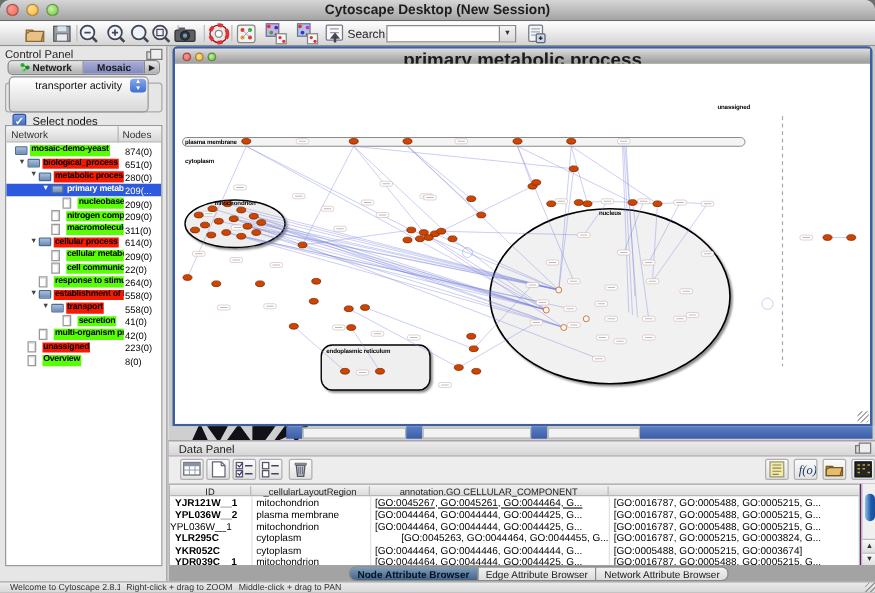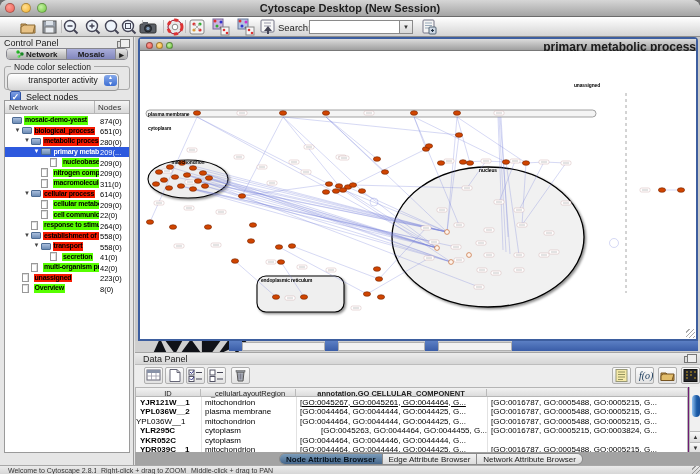--- a/index.html
+++ b/index.html
@@ -22,21 +22,21 @@
 .cp-head{position:absolute;left:4px;top:1px;font-size:9px;color:#222}
 .float-icon{position:absolute;width:8px;height:7px;border:1px solid #777;background:#ddd}
 .float-icon::after{content:"";position:absolute;left:2px;top:-3px;width:8px;height:7px;border:1px solid #777;background:#eee}
 .cp-tabs{position:absolute;left:6px;top:11px;width:122px;height:12px;display:flex;border:1px solid #85858d;border-radius:4px;overflow:hidden;font-size:8px;font-weight:bold}
 .cp-tab{display:flex;align-items:center;justify-content:center;color:#1a1a1a;border-right:1px solid #85858d}
 .tab-network{flex:1.25;background:linear-gradient(#e8e8e8,#aeaeae)}
 .tab-mosaic{flex:1;background:linear-gradient(#a9adda,#8287bd)}
 .tab-arrow{width:11px;background:linear-gradient(#e8e8e8,#aeaeae);font-size:6px;display:flex;align-items:center;justify-content:center;color:#222;border-right:none}
 .cp-group{position:absolute;left:4px;top:29px;width:126px;height:24px;border:1px solid #a9a9a9;border-radius:3px}
 .cp-group-title{position:absolute;left:6px;top:-5px;background:#e6e6e6;padding:0 3px;font-size:8.5px;color:#222}
-.dropdown{position:absolute;left:7px;top:36px;width:112px;height:18px;background:linear-gradient(#ffffff,#d8d8d8);border:1px solid #979797;border-radius:4px;font-size:8.5px;color:#111;line-height:12px;text-align:center}
+.dropdown{position:absolute;left:7px;top:24px;width:112px;height:29px;background:linear-gradient(#ffffff,#d8d8d8);border:1px solid #979797;border-radius:4px;font-size:8.5px;color:#111;line-height:12px;text-align:center}
 .dd-btn{position:absolute;right:1px;top:1px;width:13px;height:11px;border-radius:3px;background:linear-gradient(#86a9ea,#3e6fd3);color:#fff;font-size:5px;line-height:5.5px;text-align:center}
 .checkbox-row{position:absolute;left:10px;top:54px;height:12px}
 .cbox{position:absolute;left:0;top:0;width:11px;height:11px;border-radius:2px;background:linear-gradient(#7d9fe3,#3a66c4);border:1px solid #2c51a3;color:#fff;font-size:9px;line-height:10px;text-align:center;font-weight:bold}
 .cbox-label{position:absolute;left:16px;top:1px;font-size:9px;color:#111;white-space:nowrap}
 .treebox{position:absolute;left:4px;top:63px;width:126px;height:353px;background:#fff;border:1px solid #9a9a9a;overflow:hidden}
 .tree-header{position:absolute;left:0;top:0;width:100%;height:13px;background:linear-gradient(#f5f5f5,#d8d8d8);border-bottom:1px solid #b5b5b5;font-size:8px;color:#333}
 .th-net{position:absolute;left:4px;top:2px}
 .th-nodes{position:absolute;left:93px;top:2px}
 .colline{position:absolute;left:89px;top:0;width:1px;height:13px;background:#b5b5b5}
 #tree-rows{position:absolute;left:0;top:14px;width:100%}
@@ -50,21 +50,21 @@
 .chip.green{background:#57ff00}
 .chip.red{background:#f61900}
 .chip.none{background:transparent;color:#fff}
 .ncount{position:absolute;left:95px;font-size:7.5px;top:1.5px;color:#000;white-space:nowrap}
 .sel .ncount{color:#fff}
 
 .desktop{position:absolute;left:135px;top:37px;width:565px;height:428px;background:#c9c9c9}
 .frame{position:absolute;left:3px;top:0;width:560px;height:304px;border:2px solid #3d5e9f;background:#fff;border-radius:4px 4px 0 0}
 .frame-titlebar{position:absolute;left:0;top:0;width:100%;height:12px;background:linear-gradient(#dcdcdc,#9f9f9f);border-bottom:1px solid #787878}
 .flight{position:absolute;top:2.5px;width:7px;height:7px;border-radius:50%;border:0.5px solid rgba(0,0,0,.35)}
-.frame-title{position:absolute;top:1px;left:0;width:100%;text-align:right;font-size:12px;font-weight:bold;color:#1a1a1a}
+.frame-title{position:absolute;top:1px;left:0;width:100%;text-align:center;font-size:15px;font-weight:bold;color:#1a1a1a}
 .canvas{position:absolute;left:0;top:12px;width:556px;height:288px;background:#fff;overflow:hidden}
 .grip{position:absolute;right:1px;bottom:1px;width:9px;height:9px;background:repeating-linear-gradient(135deg,transparent 0,transparent 2px,#aaa 2px,#aaa 3px)}
 
 .strip{position:absolute;left:0;top:304px;width:565px;height:11px;background:#cfcfcf}
 .bluebit{position:absolute;top:0;height:10px;background:linear-gradient(#5b7fc4,#3a5da8)}
 .previewbit{position:absolute;top:1px;height:9px;background:#f2f2f2;border:1px solid #b0b0b0}
 
 .dpanel{position:absolute;left:0;top:315px;width:565px;height:100px;background:#701a75;border-top:1px solid #a5a5a5}
 .dp-head{position:absolute;left:0;top:0;width:100%;height:12px;background:linear-gradient(#ececec,#d6d6d6);border-bottom:1px solid #bdbdbd}
 .dp-title{position:absolute;left:8px;top:1px;font-size:9px;color:#222}
@@ -645,21 +645,21 @@
             </svg></span>
         <span class="dbtn" style="left:546px"><svg width="17" height="15">
               <rect x="2" y="1.5" width="13" height="12" fill="#23252a" stroke="#111"></rect>
               <path d="M4,4 h2 M8,4 h2 M12,4 h2 M4,7 h2 M8,7 h2 M4,10 h2 M12,10 h2" stroke="#c9a227" stroke-width="1.2"></path>
             </svg></span>
       </div>
       <div class="dtable">
         <div class="dt-header" id="dt-header">
             <span class="dt-h" style="left: 0px; width: 65px;">ID</span>
             <span class="dt-h" style="left: 65px; width: 95px;">_cellularLayoutRegion</span>
-            <span class="dt-h" style="left: 160px; width: 191px; font-weight: bold;">annotation.GO CELLULAR_COMPONENT</span>
+            <span class="dt-h" style="left: 160px; width: 191px;">annotation.GO CELLULAR_COMPONENT</span>
           </div>
         <div id="dt-rows">
             <div class="drow">
               <span class="dcell" style="left: 4px; width: 59px; font-weight: bold;">YJR121W__1</span>
               <span class="dcell" style="left: 69px; width: 89px;">mitochondrion</span>
               <span class="dcell" style="left: 164px; width: 185px; text-decoration: underline;">[GO:0045267, GO:0045261, GO:0044464, G...</span>
               <span class="dcell" style="left: 355px; width: 186px;">[GO:0016787, GO:0005488, GO:0005215, G...</span>
             </div>
             <div class="drow">
               <span class="dcell" style="left: 4px; width: 59px; font-weight: bold;">YPL036W__2</span>
@@ -676,20 +676,21 @@
             <div class="drow">
               <span class="dcell" style="left: 4px; width: 59px; font-weight: bold;">YLR295C</span>
               <span class="dcell" style="left: 69px; width: 89px;">cytoplasm</span>
               <span class="dcell" style="left: 164px; width: 185px; margin-left: 21px;">[GO:0045263, GO:0044464, GO:0044455, G...</span>
               <span class="dcell" style="left: 355px; width: 186px;">[GO:0016787, GO:0005215, GO:0003824, G...</span>
             </div>
             <div class="drow">
               <span class="dcell" style="left: 4px; width: 59px; font-weight: bold;">YKR052C</span>
               <span class="dcell" style="left: 69px; width: 89px;">cytoplasm</span>
               <span class="dcell" style="left: 164px; width: 185px;">[GO:0044464, GO:0044446, GO:0044444, G...</span>
+              <span class="dcell" style="left: 355px; width: 186px;">[GO:0005488, GO:0005215, GO:0003674]</span>
             </div>
             <div class="drow">
               <span class="dcell" style="left: 4px; width: 59px; font-weight: bold;">YDR039C__1</span>
               <span class="dcell" style="left: 69px; width: 89px;">mitochondrion</span>
               <span class="dcell" style="left: 164px; width: 185px;">[GO:0044464, GO:0044444, GO:0044425, G...</span>
               <span class="dcell" style="left: 355px; width: 186px;">[GO:0016787, GO:0005488, GO:0005215, G...</span>
             </div>
           </div>
         <div style="position:absolute;left:65px;top:9px;bottom:0;width:1px;background:#e2e2e2"></div>
         <div style="position:absolute;left:160px;top:9px;bottom:0;width:1px;background:#e2e2e2"></div>

